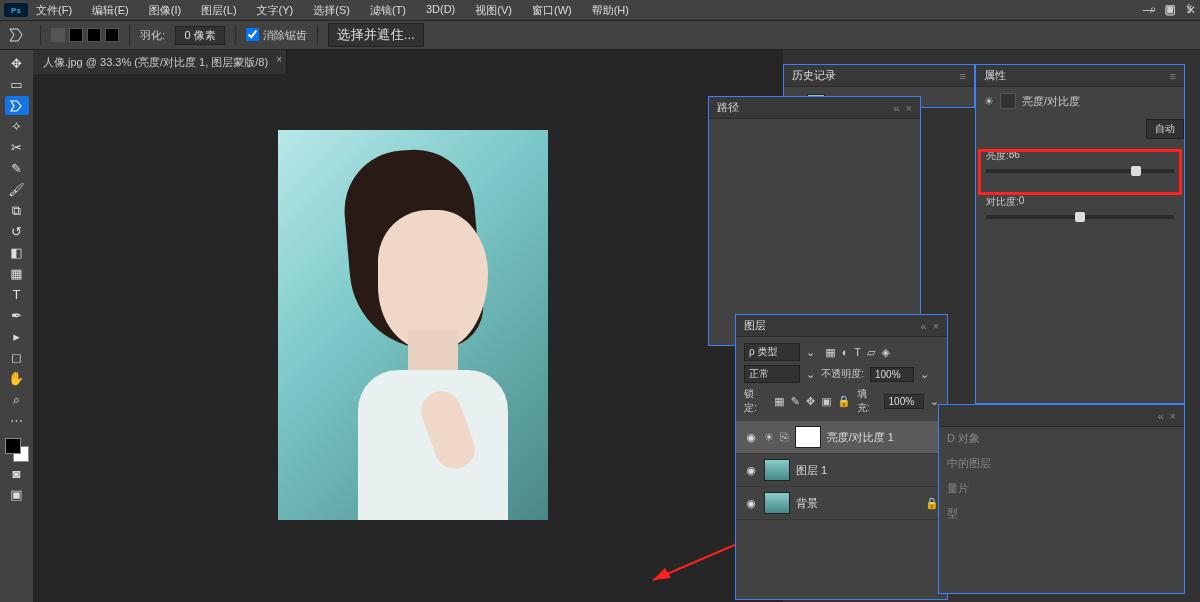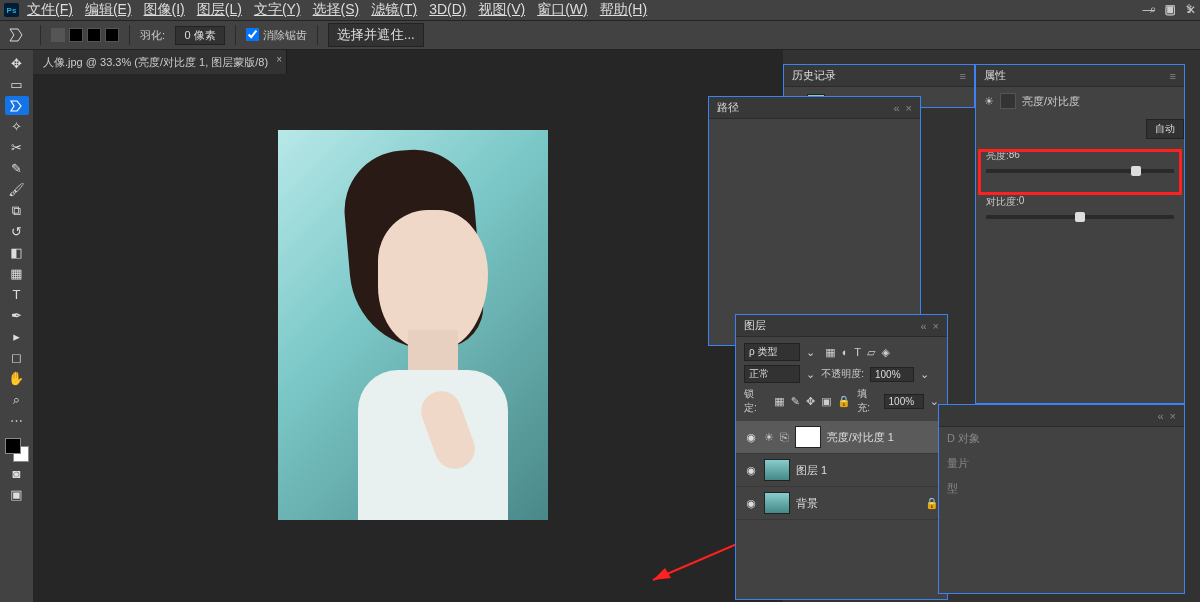--- a/index.html
+++ b/index.html
@@ -1,19 +1,19 @@
 <!DOCTYPE html>
 <html><head>
 <meta charset="utf-8">
 <style>
 * { margin: 0; padding: 0; box-sizing: border-box; font-family: "Microsoft YaHei", sans-serif; }
 body { background: #323232; color: #ccc; font-size: 11px; overflow: hidden; width: 1200px; height: 602px; position: relative; }
 .titlebar { height: 20px; background: #424242; display: flex; align-items: center; padding: 0 4px; }
-.app-icon { width: 15px; height: 14px; background: #001d36; color:#3ac; font-size:8px; display:flex; align-items:center; justify-content:center; border-radius:2px; margin-right: 8px; font-weight: bold; }
-.menu { display: flex; gap: 12px; color: #ddd; font-size: 14px; text-decoration: underline; }
+.app-icon { width: 24px; height: 14px; background: #001d36; color:#3ac; font-size:8px; display:flex; align-items:center; justify-content:center; border-radius:2px; margin-right: 8px; font-weight: bold; }
+.menu { display: flex; gap: 20px; color: #ddd; font-size: 11px; }
 .menu span { cursor: default; }
 .win-controls { margin-left: auto; display: flex; gap: 10px; color: #ccc; font-size: 12px; }
 .win-controls span { cursor: default; }
 .options-bar { height: 30px; background: #424242; border-top:1px solid #222; border-bottom:1px solid #222; display: flex; align-items: center; padding: 0 6px; gap: 10px; }
 .tool-icon-sm { width:24px; height:20px; display:flex; align-items:center; justify-content:center; color:#ddd; }
 .divider-v { width:1px; height:20px; background: #2a2a2a; }
 .swatch-row { display:flex; gap:4px; }
 .swatch-row span { width:14px; height:14px; background:#000; border:1px solid #555; }
 .opt-label { color:#ccc; }
 .opt-input { background:#323232; border:1px solid #222; padding:1px 4px; color:#ddd; width:50px; text-align:center; }
@@ -318,19 +318,20 @@
     <div class="panel obj3d-panel">
       <div class="panel-head">
         <span class="pctrls" style="margin-left:0;margin-right:auto"></span>
         <span class="pctrls">
           <span>«</span>
           <span>×</span>
         </span>
       </div>
       <div class="panel-body" style="color:#888">
         <div>D 对象</div>
+        <div style="margin-top:10px">中的图层</div>
         <div style="margin-top:10px">量片</div>
         <div style="margin-top:10px">型</div>
       </div>
     </div>
 
   </div>
 </div>
 
 </body></html>

